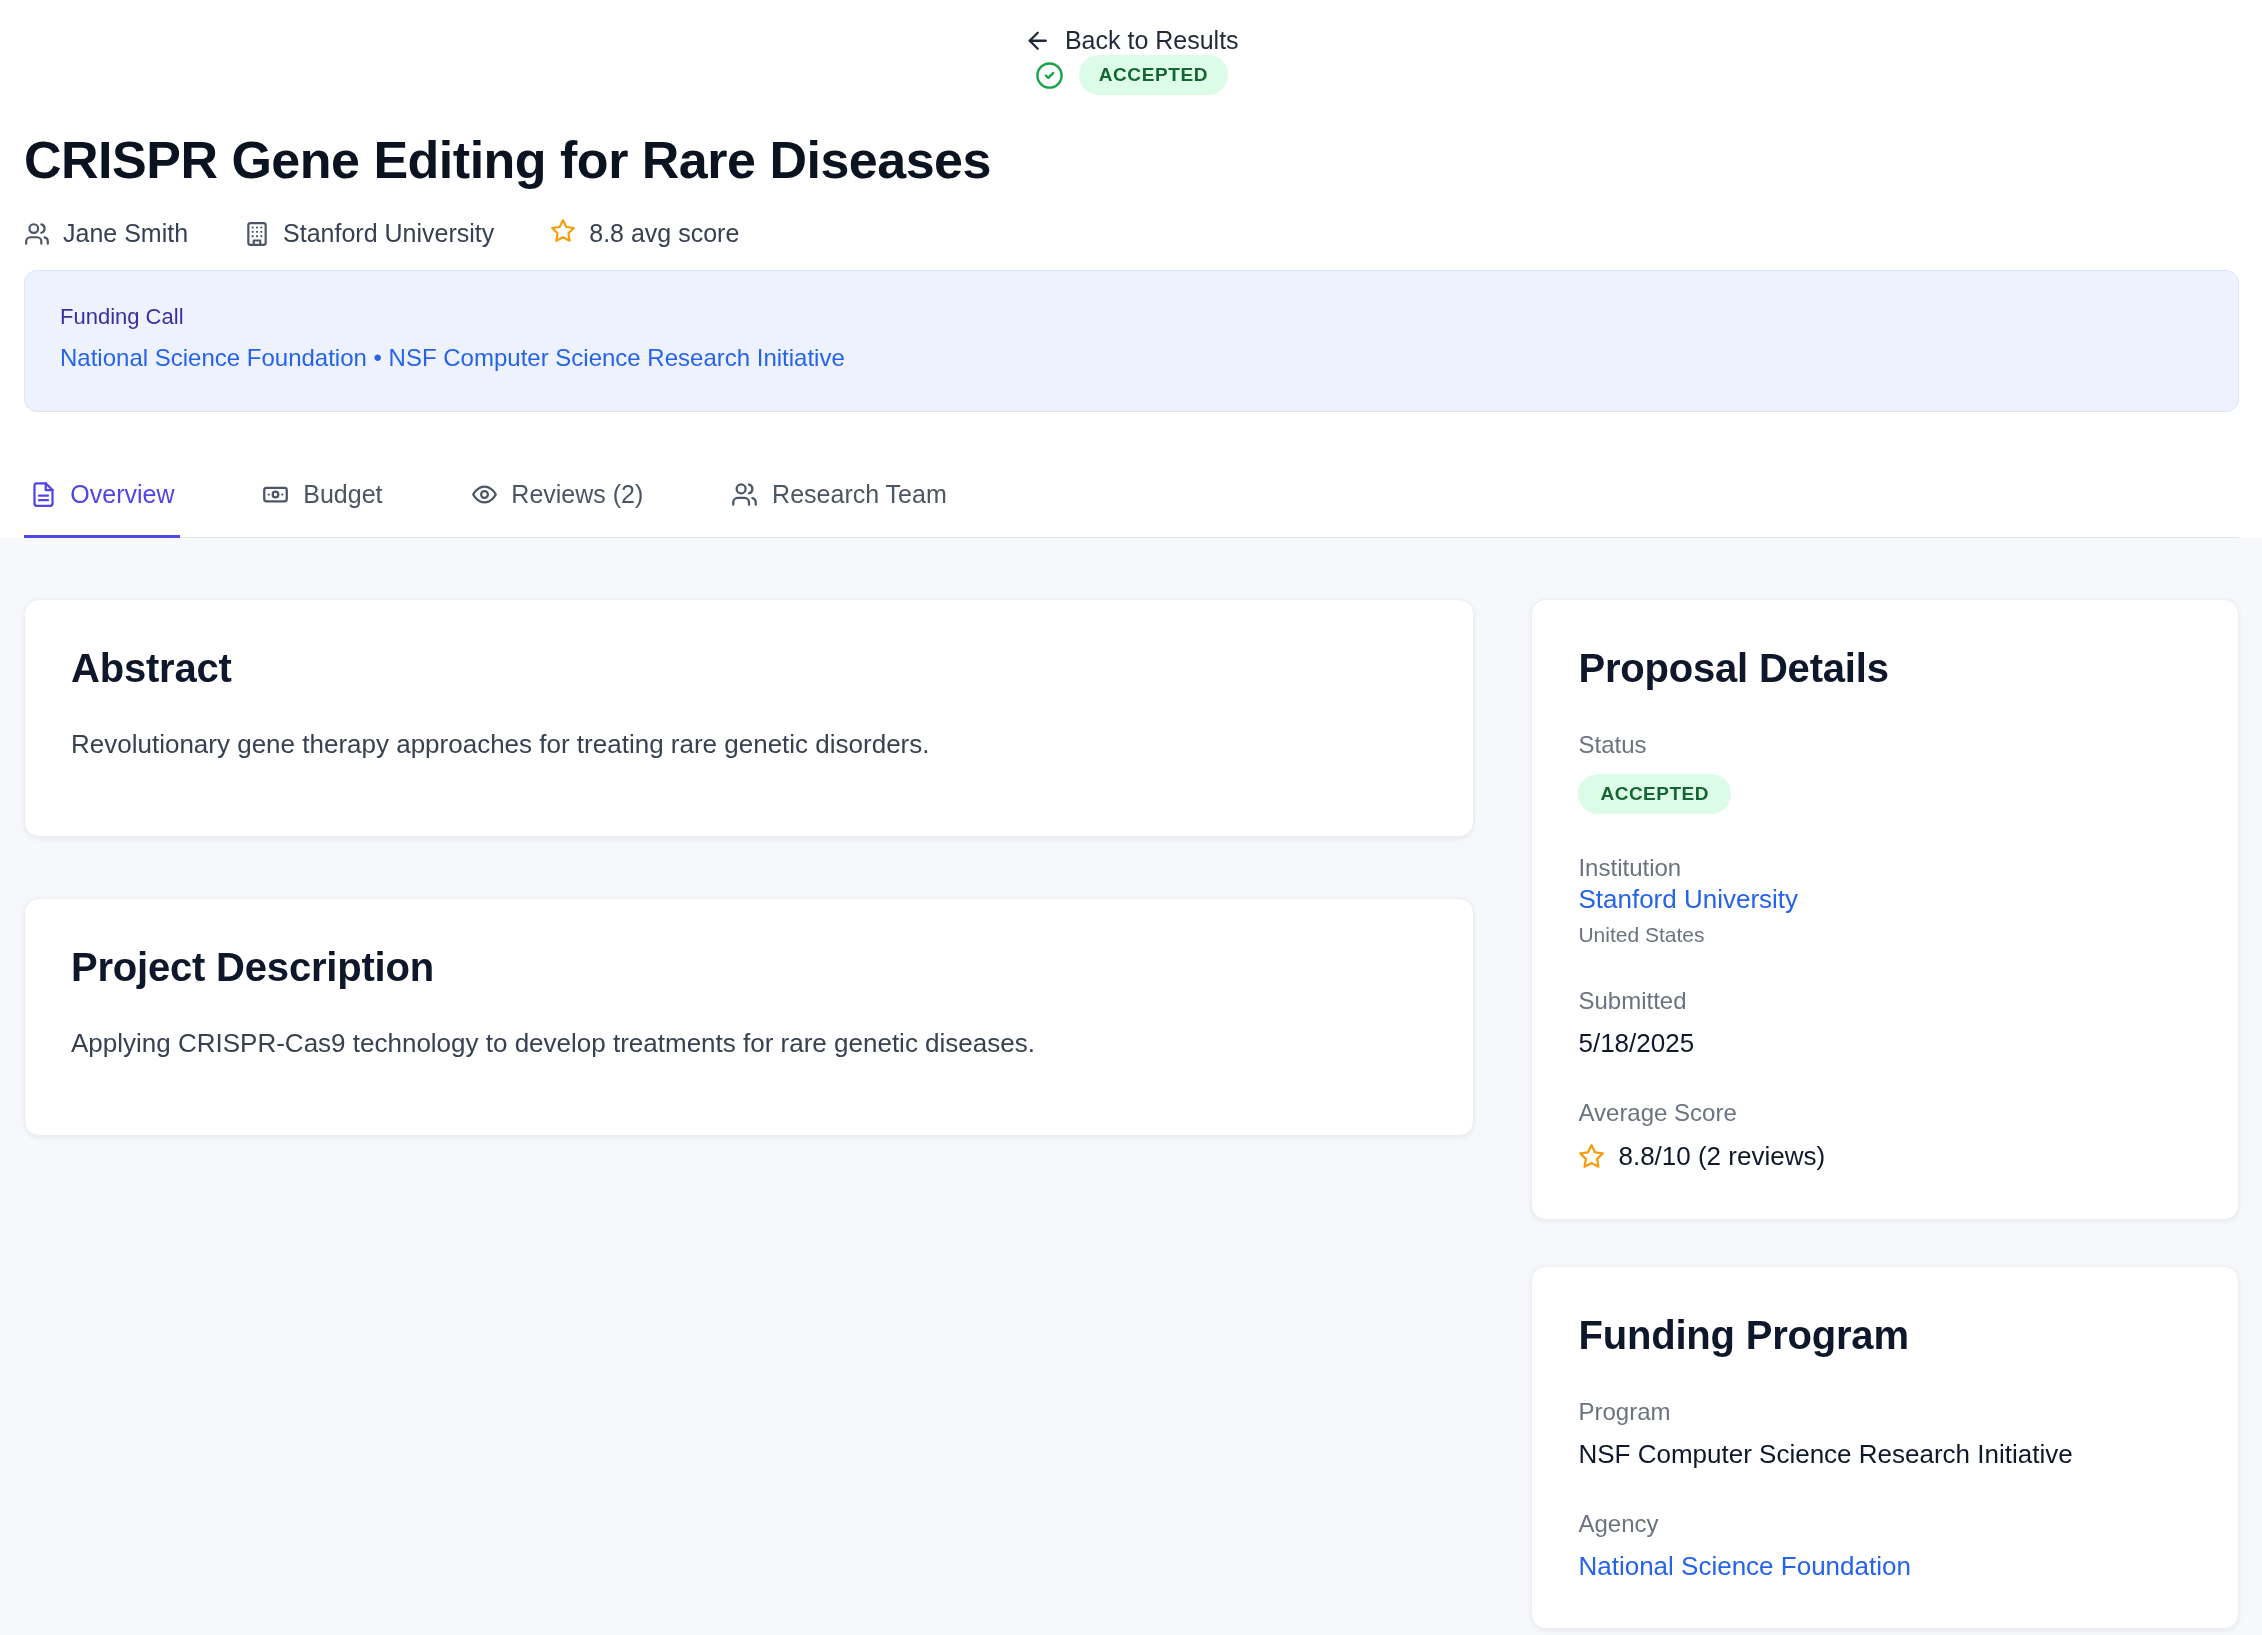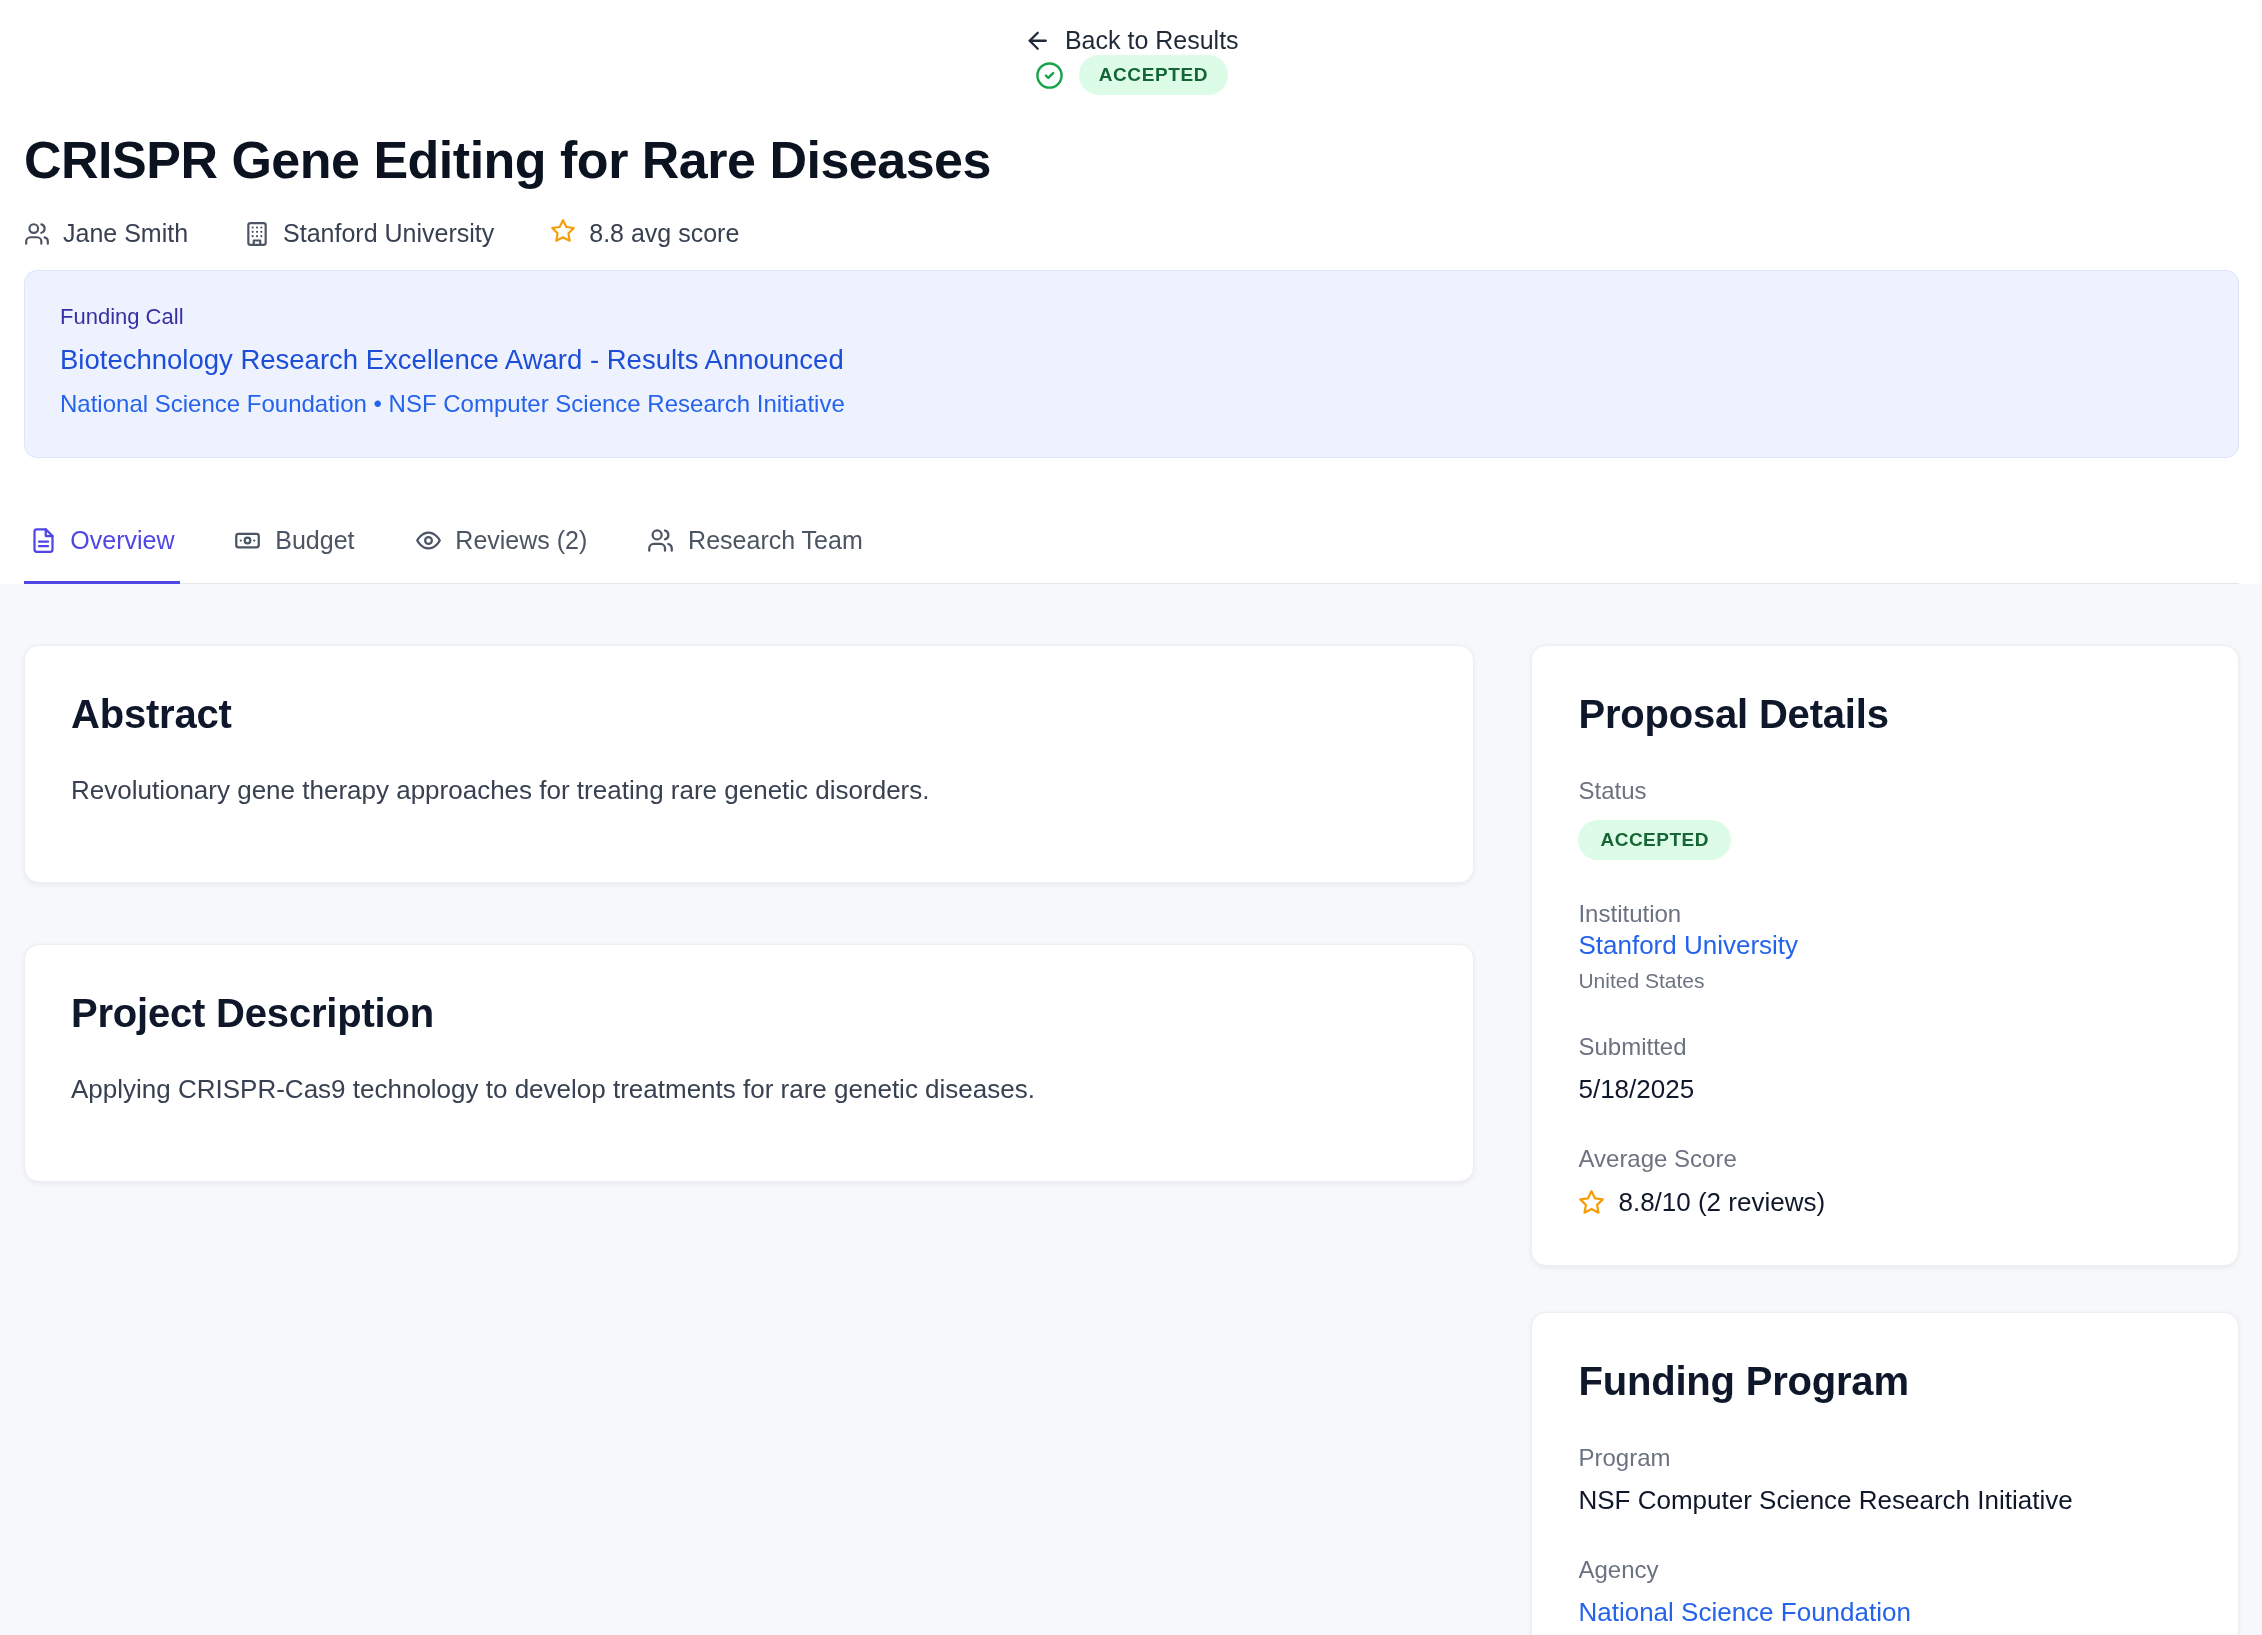--- a/index.html
+++ b/index.html
@@ -41,21 +41,21 @@
   .meta-item .star-icon svg{color:var(--star);}
 
   
   .funding-panel{background:var(--panel_bg);border:1.8px solid var(--panel_border);border-radius:13px;
                  margin-top:20px;padding:33px 35px 39px 35px;display:flex;flex-direction:column;gap:14px;}
   .fc-label{font-size:22px;color:var(--funding_label);}
   .fc-title{font-size:27.5px;color:var(--funding_title);text-decoration:none;cursor:pointer;font-weight:500;}
   .fc-sub{font-size:24px;color:var(--link);text-decoration:none;cursor:pointer;}
 
   
-  .tabs{display:flex;align-items:flex-end;gap:49px;margin-top:61px;border-bottom:1.8px solid var(--border);}
+  .tabs{display:flex;align-items:flex-end;gap:77px;margin-top:61px;border-bottom:1.8px solid var(--border);}
   .tab{display:inline-flex;align-items:center;gap:13.8px;font-size:25px;color:#4b5563;
        padding:7.3px 5.5px 26px 5.5px;cursor:pointer;border-bottom:4.6px solid transparent;margin-bottom:-1.8px;}
   .tab svg{width:27px;height:27px;}
   .tab.active{color:var(--accent);border-bottom-color:var(--accent);}
 
   
   .content{flex:1;background:var(--page_bg);padding:61px 24px 37px 24px;
            display:grid;grid-template-columns:2.05fr 1fr;gap:57px;align-items:start;}
   .col{display:flex;flex-direction:column;gap:61px;min-width:0;}
   .col.right{gap:46px;}
@@ -133,21 +133,20 @@
           <svg width="27" height="27" viewBox="0 0 24 24" fill="none" stroke="currentColor" stroke-width="2" stroke-linecap="round" stroke-linejoin="round" style="color:#f59e0b">
               <polygon points="12 2 15.09 8.26 22 9.27 17 14.14 18.18 21.02 12 17.77 5.82 21.02 7 14.14 2 9.27 8.91 8.26 12 2"></polygon>
             </svg>
         </span>
         <span>8.8 avg score</span>
       </span>
     </div>
 
     <div class="funding-panel">
       <div class="fc-label">Funding Call</div>
-      <a class="fc-title">Biotechnology Research Excellence Award - Results Announced</a>
       <a class="fc-sub">National Science Foundation • NSF Computer Science Research Initiative</a>
     </div>
 
     <nav class="tabs">
       <div class="tab active">
         <svg viewBox="0 0 24 24" fill="none" stroke="currentColor" stroke-width="2" stroke-linecap="round" stroke-linejoin="round">
             <path d="M14 2H6a2 2 0 0 0-2 2v16a2 2 0 0 0 2 2h12a2 2 0 0 0 2-2V8z"></path>
             <path d="M14 2v6h6"></path>
             <path d="M16 13H8"></path>
             <path d="M16 17H8"></path>

